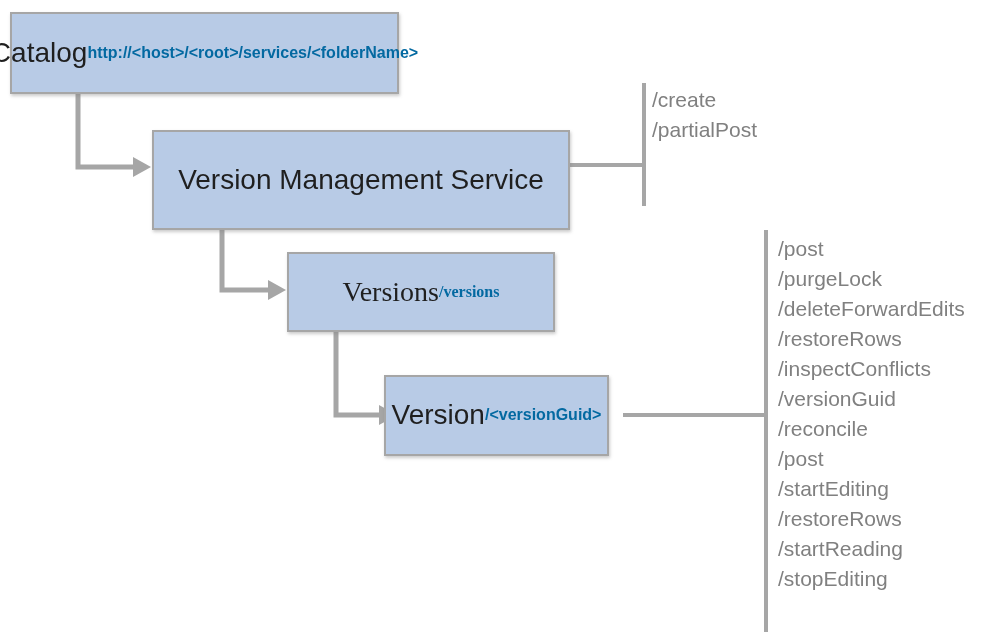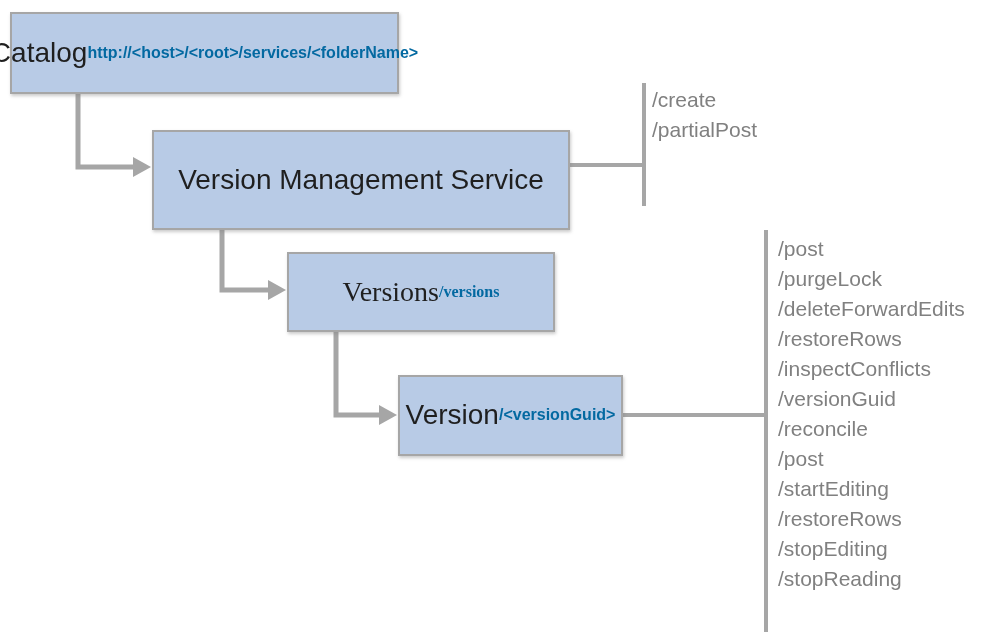--- a/index.html
+++ b/index.html
@@ -36,21 +36,21 @@
   .node-subtitle {
     color: #0369a1;
     font-size: 16px;
     font-weight: 700;
     line-height: 1.3;
     white-space: nowrap;
   }
   #node-catalog  { left: 10px;  top: 12px;  width: 389px; height: 82px; }
   #node-vms      { left: 152px; top: 130px; width: 418px; height: 100px; text-align: right; }
   #node-versions { left: 287px; top: 252px; width: 268px; height: 80px; font-family: Liberation Serif, serif; }
-  #node-version  { left: 398px; top: 375px; width: 225px; height: 81px; }
+  #node-version  { left: 384px; top: 375px; width: 225px; height: 81px; }
 
   .ops-list {
     position: absolute;
     color: #808080;
     font-size: 21px;
     line-height: 30px;
     white-space: nowrap;
   }
   #ops-vms     { left: 652px; top: 85px; }
   #ops-version { left: 778px; top: 234px; }
@@ -106,17 +106,17 @@
       <div class="op-item">/post</div>
       <div class="op-item">/purgeLock</div>
       <div class="op-item">/deleteForwardEdits</div>
       <div class="op-item">/restoreRows</div>
       <div class="op-item">/inspectConflicts</div>
       <div class="op-item">/versionGuid</div>
       <div class="op-item">/reconcile</div>
       <div class="op-item">/post</div>
       <div class="op-item">/startEditing</div>
       <div class="op-item">/restoreRows</div>
+      <div class="op-item">/startReading</div>
       <div class="op-item">/stopEditing</div>
-      <div class="op-item">/stopReading</div>
     </div>
 
 </div>
 
 </body></html>

